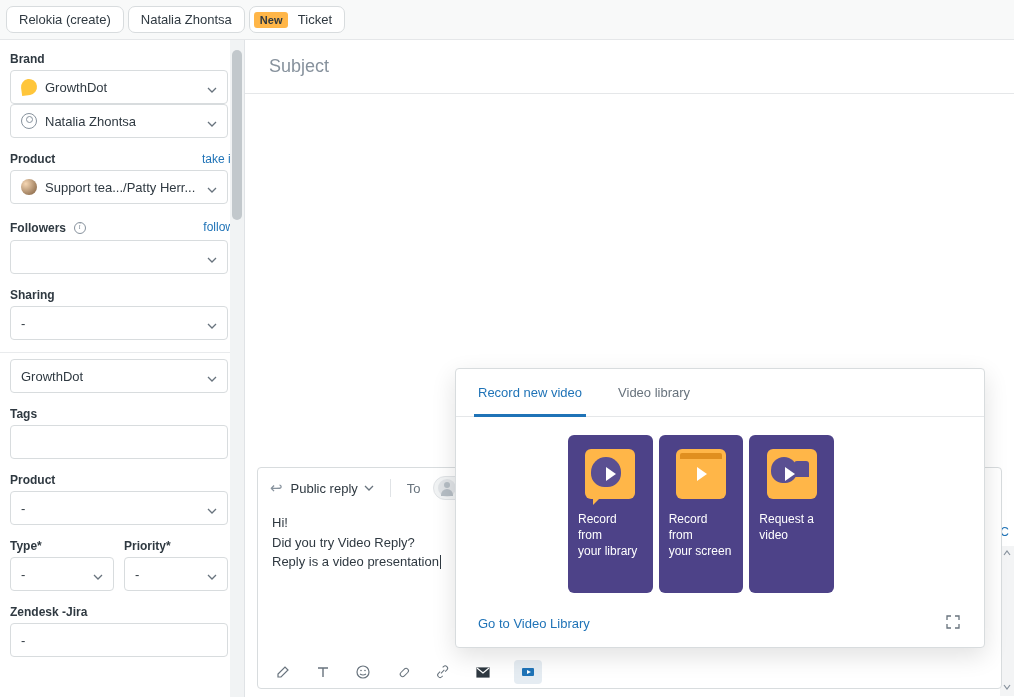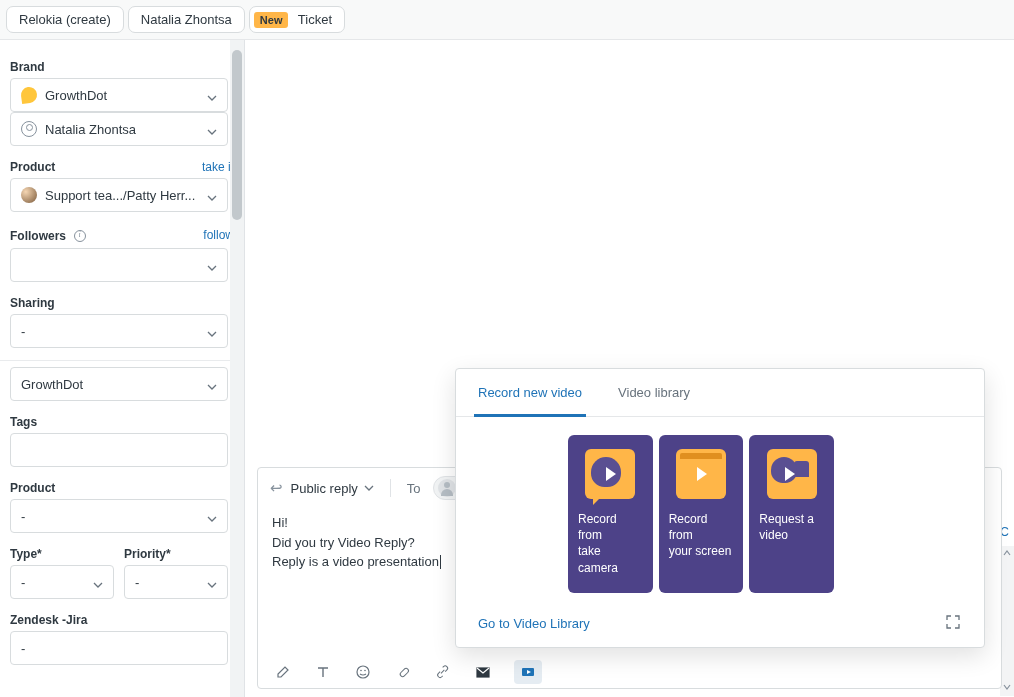--- a/index.html
+++ b/index.html
@@ -11,21 +11,21 @@
 .tab.active { background: #fff; border: 1px solid #d8dcde; padding-left: 4px; }
 .tab .badge { background: #ffb648; color: #2f3941; border-radius: 3px; padding: 2px 6px; font-size: 11px; margin-right: 6px; font-weight: 600; }
 
 .main-area { display: flex; height: 657px; }
 
 
 .sidebar { width: 245px; background: #fff; border-right: 1px solid #e0e3e6; padding: 12px 10px 0 10px; position: relative; height: 100%; overflow: hidden; }
 .scroll-track { position: absolute; right: 0; top: 0; width: 14px; height: 100%; background: #f1f3f4; }
 .scroll-thumb { position: absolute; right: 2px; top: 10px; width: 10px; height: 170px; background: #c2c8cc; border-radius: 5px; }
 
-.label-row { display: flex; justify-content: space-between; align-items: center; margin-top: 8px; margin-bottom: 4px; }
+.label-row { display: flex; justify-content: space-between; align-items: center; margin-bottom: 4px; }
 .field-label { font-size: 12px; font-weight: 600; color: #2f3941; }
 .field-link { font-size: 12px; color: #1f73b7; cursor: pointer; }
 .info-icon { display: inline-block; width: 12px; height: 12px; border: 1px solid #87929d; border-radius: 50%; margin-left: 4px; vertical-align: middle; position: relative; }
 .info-icon::after { content: "i"; font-size: 8px; color: #87929d; position: absolute; top: -1px; left: 3px; font-style: italic; font-family: serif; }
 
 .select-box { width: 218px; height: 34px; border: 1px solid #d8dcde; border-radius: 4px; background: #fff; display: flex; align-items: center; padding: 0 28px 0 10px; position: relative; font-size: 13px; color: #2f3941; }
 .select-box .chev { position: absolute; right: 10px; top: 12px; }
 .chev-svg { width: 10px; height: 10px; }
 .brand-icon { width: 16px; height: 16px; background: #ffc63b; border-radius: 50% 50% 50% 0; margin-right: 8px; transform: rotate(-8deg); }
 .user-icon { width: 16px; height: 16px; border: 1px solid #87929d; border-radius: 50%; margin-right: 8px; position: relative; }
@@ -223,20 +223,23 @@
     </div>
 
     <div class="scroll-track">
       <div class="scroll-thumb"></div>
     </div>
 
   </div>
 
   <div class="content-col">
 
+    <div class="subject-row">
+      <input class="subject-input" placeholder="Subject" style="">
+    </div>
 
     <span class="cc-label">CC</span>
 
     <div class="content-scroll">
       <div class="up">
           <svg width="8" height="8" viewBox="0 0 8 8">
             <path d="M1 6 L4 2 L7 6" stroke="#87929d" stroke-width="1.2" fill="none"></path>
           </svg>
         </div>
       <div class="bar"></div>
@@ -322,21 +325,21 @@
     <div class="popup-tab">Video library</div>
   </div>
   <div class="popup-cards">
     <div class="card">
       <div class="card-illus speech">
         <div class="head-shape"></div>
         <div class="play-tri"></div>
       </div>
       <div class="card-label">
         <div>Record from</div>
-        <div>take camera</div>
+        <div>your library</div>
       </div>
     </div>
     <div class="card">
       <div class="card-illus">
         <div class="browser-top"></div>
         <div class="play-tri"></div>
       </div>
       <div class="card-label">
         <div>Record from</div>
         <div>your screen</div>

